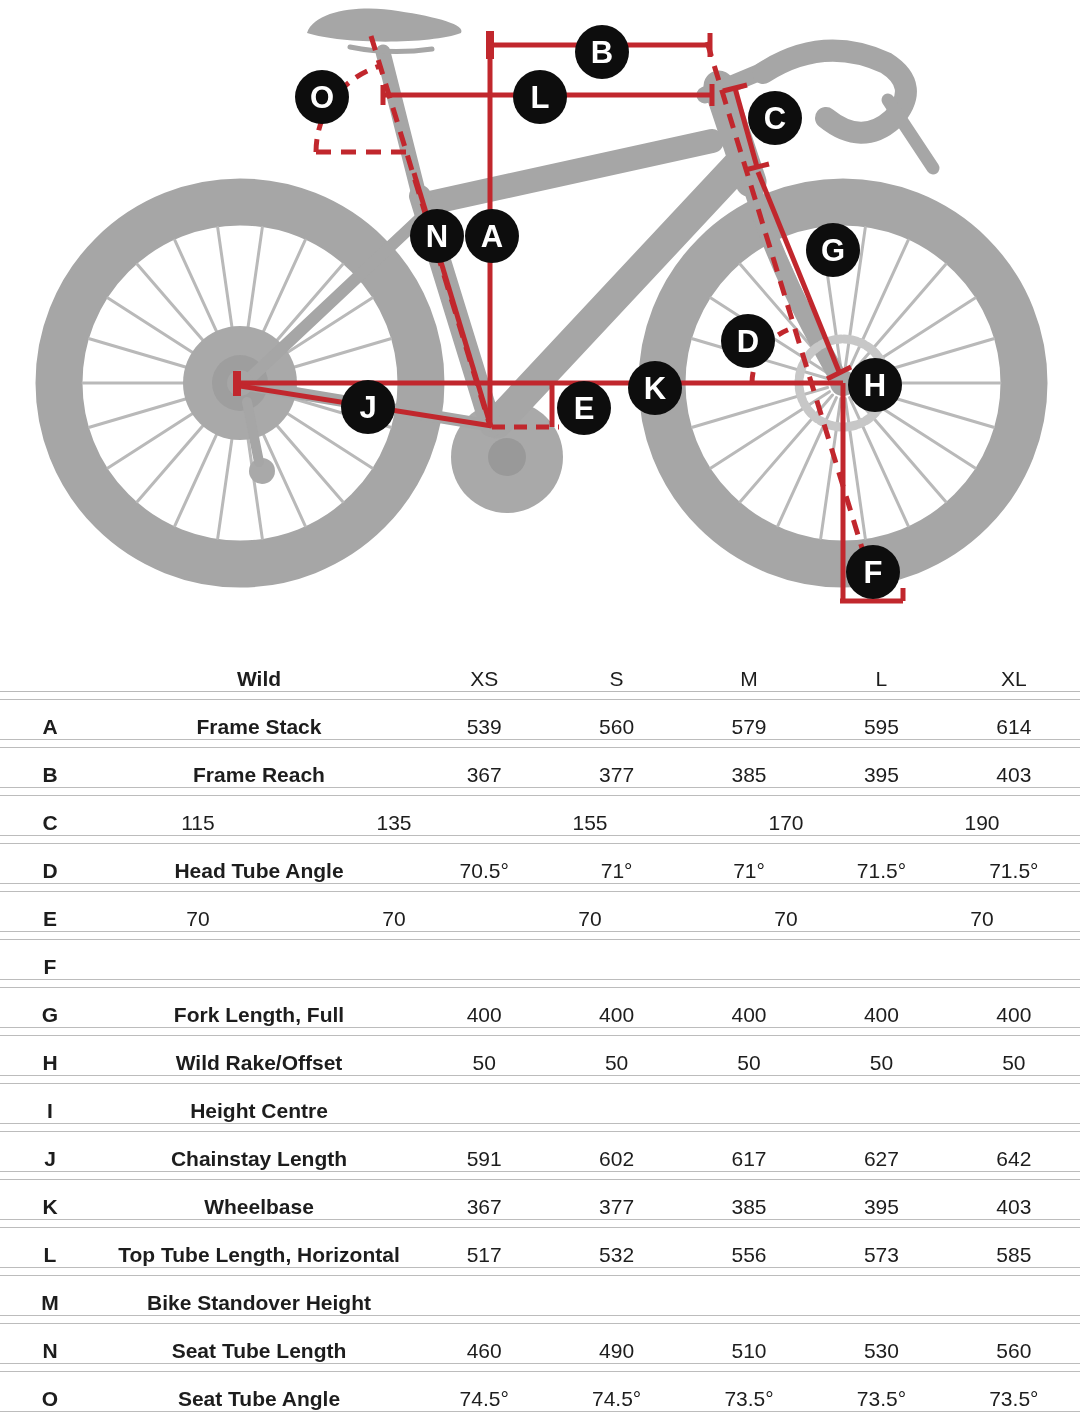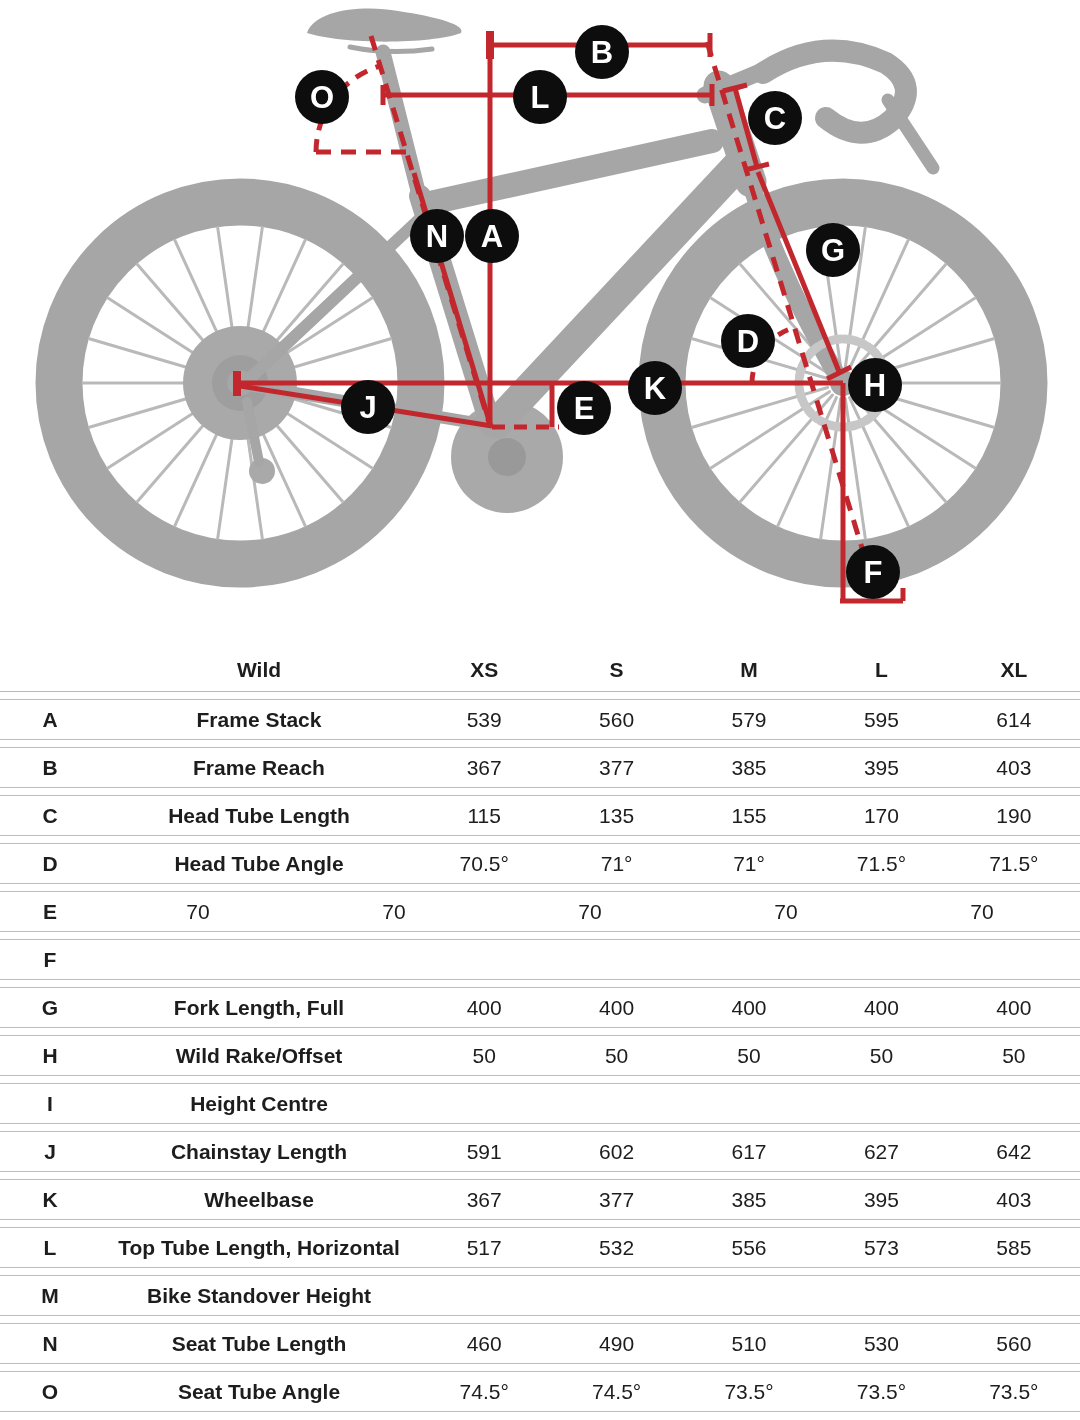--- a/index.html
+++ b/index.html
@@ -7,28 +7,28 @@
     width:1080px;height:1420px;overflow:hidden;
     font-family:"Liberation Sans", sans-serif;
     color:#1d1d1d;
     -webkit-font-smoothing:antialiased;
   }
   .diagram-wrap{width:1080px;height:645px;position:relative;}
   svg{display:block;}
 
   
   .geo-table{width:1080px;margin-top:3px;font-size:21px;}
-  .trow{display:flex;align-items:center;height:39px;}
+  .trow{display:flex;align-items:flex-end;height:39px;}
   .thead{height:43px;border-bottom:1px solid #b9b9b9;font-weight:bold;}
   .data-row{border-top:1px solid #bcbcbc;border-bottom:1px solid #bcbcbc;margin-top:7px;}
   .c-letter{width:100px;text-align:center;font-weight:bold;flex:0 0 auto;}
   .c-name{width:318px;text-align:center;font-weight:bold;flex:0 0 auto;}
   .c-vals{flex:1 1 auto;display:flex;}
   .c-vals .val{flex:1 1 0;text-align:center;font-weight:normal;}
-  .thead .c-vals .val{font-weight:bold;}
+  .thead .c-vals .val{font-weight:normal;}
   .diagram-label text{
     font-family:"Liberation Sans", sans-serif;
     font-weight:bold;font-size:31px;
     text-anchor:middle;
   }
 </style>
 </head>
 <body>
 
 <div class="diagram-wrap">
@@ -246,21 +246,20 @@
         <div class="c-vals">
           <div class="val">367</div>
           <div class="val">377</div>
           <div class="val">385</div>
           <div class="val">395</div>
           <div class="val">403</div>
         </div>
       </div>
       <div class="trow data-row">
         <div class="c-letter">C</div>
-        <div class="c-name">Head Tube Length</div>
         <div class="c-vals">
           <div class="val">115</div>
           <div class="val">135</div>
           <div class="val">155</div>
           <div class="val">170</div>
           <div class="val">190</div>
         </div>
       </div>
       <div class="trow data-row">
         <div class="c-letter">D</div>

